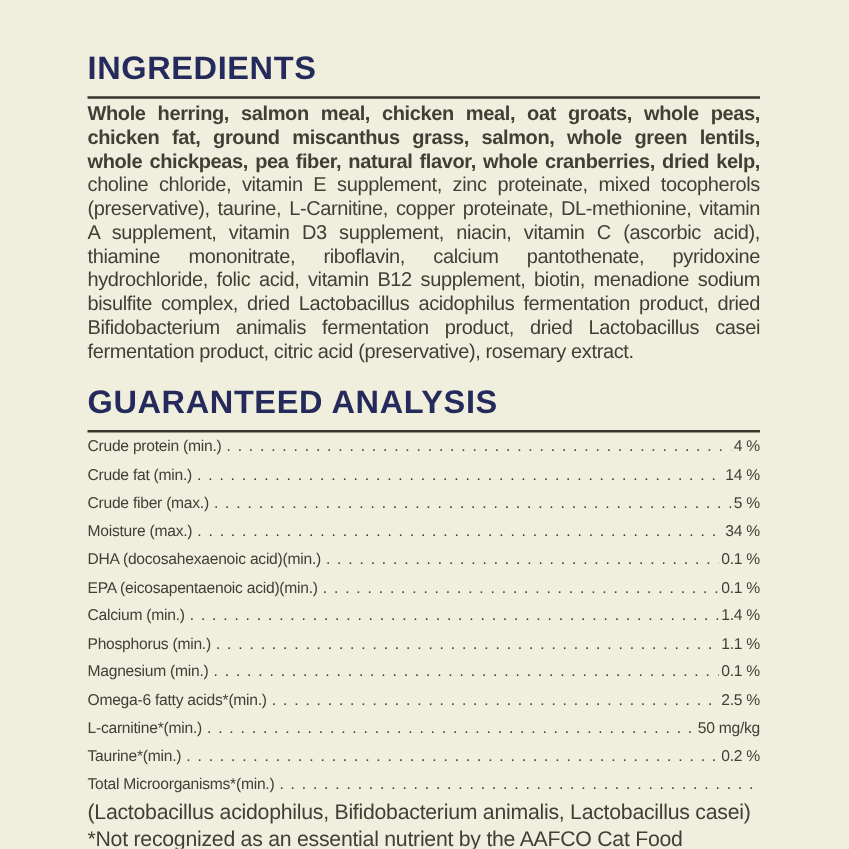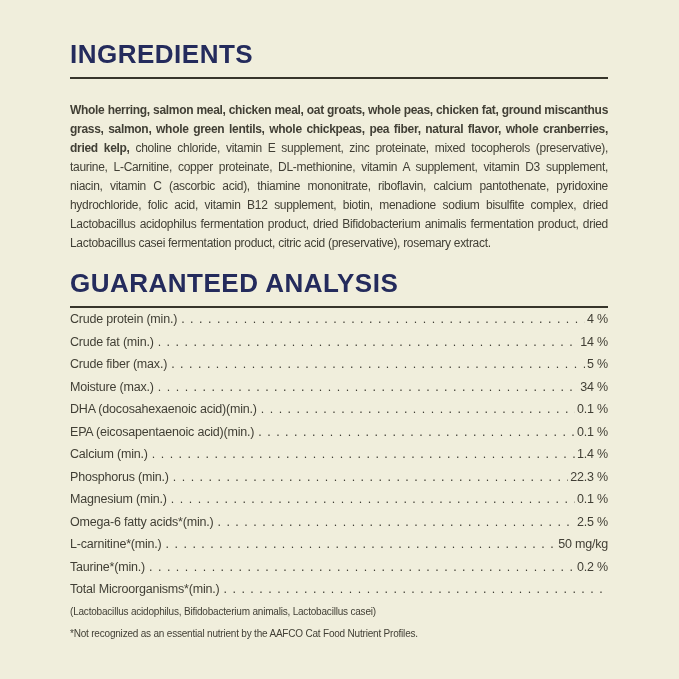--- a/index.html
+++ b/index.html
@@ -27,22 +27,22 @@
     font-weight: bold;
     letter-spacing: 0.5px;
     color: var(--navy);
   }
   .rule {
     height: 0;
     border-top: 2px solid var(--rule);
     margin-top: 9px;
   }
   .ingredients-text {
-    margin-top: 22px;
-    font-size: 12px;
+    margin-top: 3px;
+    font-size: 16px;
     line-height: 19px;
     letter-spacing: -0.3px;
     text-align: justify;
   }
   .ingredients-text strong { font-weight: bold; }
   .ga-section { margin-top: 16px; }
   .rows { margin-top: 0; }
   .row {
     display: flex;
     align-items: baseline;
@@ -58,21 +58,21 @@
     white-space: nowrap;
     margin: 0 2px 0 4px;
   }
   .row .dots::after {
     content: ". . . . . . . . . . . . . . . . . . . . . . . . . . . . . . . . . . . . . . . . . . . . . . . . . . . . . . . . . . . . . . . . . . . . . . . . . . . . . . . . . . . . . . . . . . . . . . . . . . . . . . . . . . . . . . . . . . . .";
     letter-spacing: 1px;
   }
   .row .value { white-space: nowrap; }
   .plain-line {
     height: 22.5px;
-    font-size: 10px;
+    font-size: 17px;
     line-height: 22.5px;
     letter-spacing: -0.2px;
   }
 </style>
 </head>
 <body>
 
 <div class="page">
 
   <section>
@@ -125,21 +125,21 @@
 
         <div class="row">
           <span class="label">Calcium (min.)</span>
           <span class="dots"></span>
           <span class="value">1.4 %</span>
         </div>
 
         <div class="row">
           <span class="label">Phosphorus (min.)</span>
           <span class="dots"></span>
-          <span class="value">22.3 %</span>
+          <span class="value">1.1 %</span>
         </div>
 
         <div class="row">
           <span class="label">Magnesium (min.)</span>
           <span class="dots"></span>
           <span class="value">0.1 %</span>
         </div>
 
 
         <div class="row">

